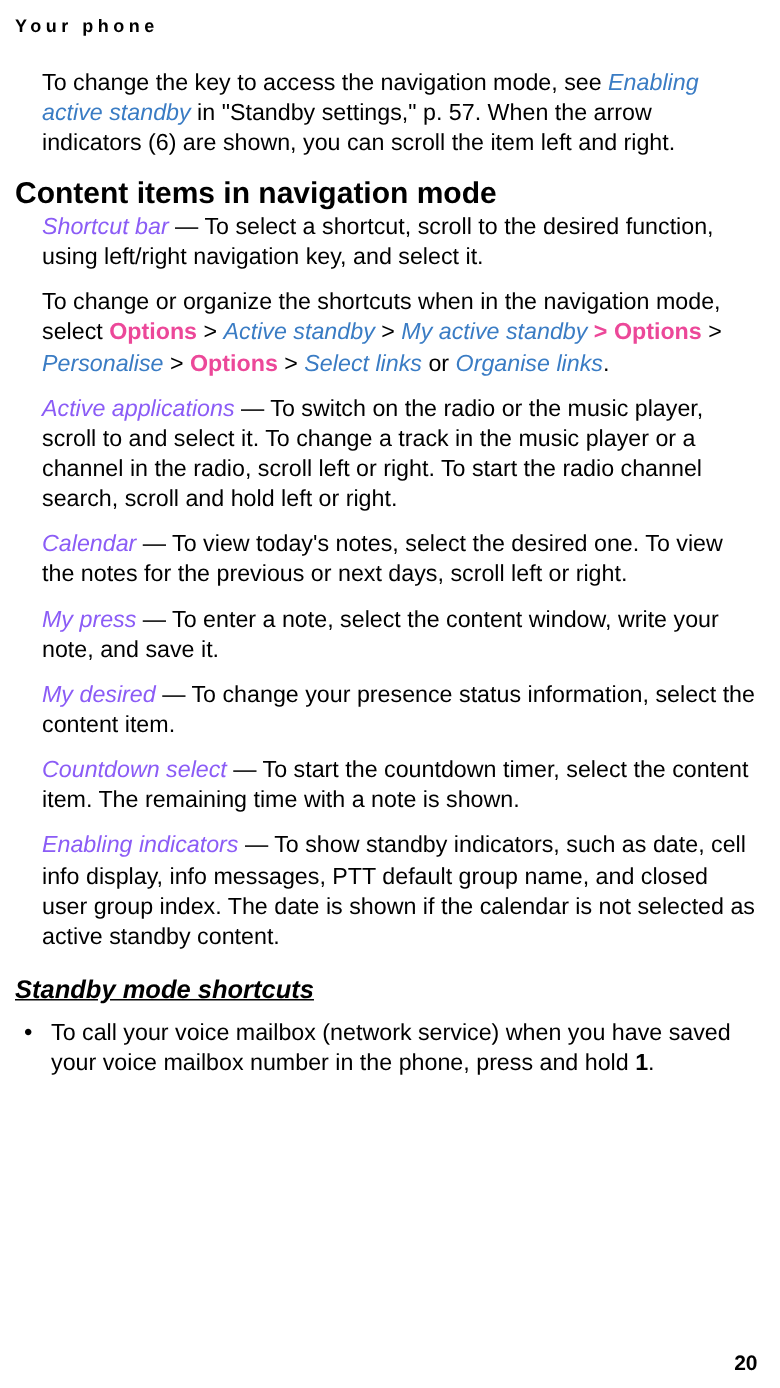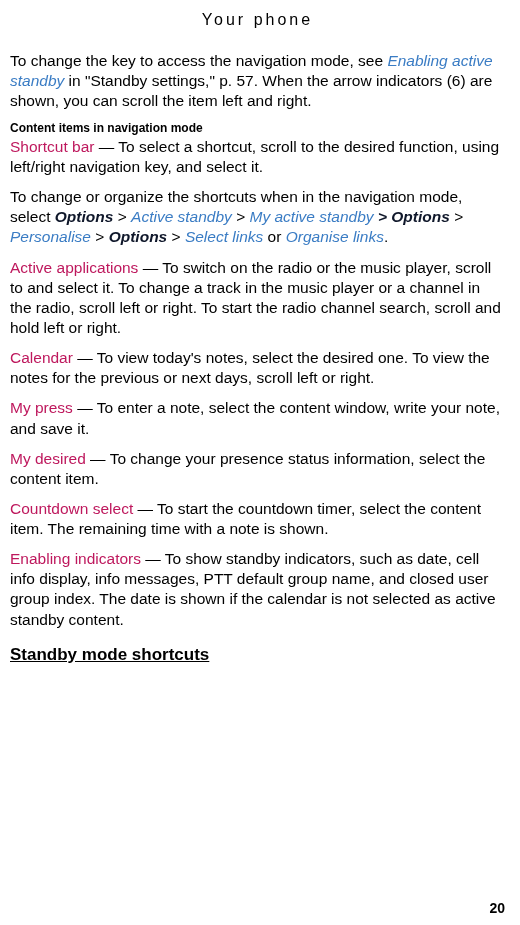--- a/index.html
+++ b/index.html
@@ -8,52 +8,54 @@
       height: 925px;
       font-family: Arial, Helvetica, sans-serif;
       font-size: 15.5px;
       line-height: 1.3;
       color: #000;
       padding: 10px 15px 10px 10px;
       position: relative;
       background: #fff;
     }
     .header {
-      text-align: center;
+      text-align: left;
       letter-spacing: 3px;
-      font-weight: normal;
-      font-size: 16px;
+      font-weight: bold;
+      font-size: 12px;
       margin-bottom: 20px;
     }
     .para {
       margin-bottom: 10px;
+      margin-left: 18px;
     }
     .section-title {
       font-weight: bold;
-      font-size: 12px;
+      font-size: 20px;
       margin-top: 10px;
     }
     .subsection-title {
       font-weight: bold;
       font-size: 17px;
       text-decoration: underline;
       margin-top: 14px;
       margin-bottom: 8px;
+      font-style: italic;
     }
     .link-blue-italic {
       color: #3a7cc4;
       font-style: italic;
     }
     .link-blue-bold {
-      color: #0f172a;
+      color: #ec4899;
       font-weight: bold;
-      font-style: italic;
     }
     .term {
-      color: #be185d;
+      color: #8b5cf6;
+      font-style: italic;
     }
     ul.bullets {
       list-style: none;
       padding-left: 0;
     }
     ul.bullets li {
       position: relative;
       padding-left: 24px;
       margin-bottom: 10px;
     }
@@ -112,15 +114,18 @@
   <span class="term">Countdown select</span><span> — To start the countdown timer, select the content item. The remaining time with a note is shown.</span>
 </p>
 
 <p class="para">
   <span class="term">Enabling indicators</span><span> — To show standby indicators, such as date, cell info display, info messages, PTT default group name, and closed user group index. The date is shown if the calendar is not selected as active standby content.</span>
 </p>
 
 <div class="subsection-title">Standby mode shortcuts</div>
 
 <ul class="bullets">
+  <li>
+    <span>To call your voice mailbox (network service) when you have saved your voice mailbox number in the phone, press and hold </span><span class="bold">1</span><span>.</span>
+  </li>
 </ul>
 
 <div class="page-num">20</div>
 
 </body></html>

